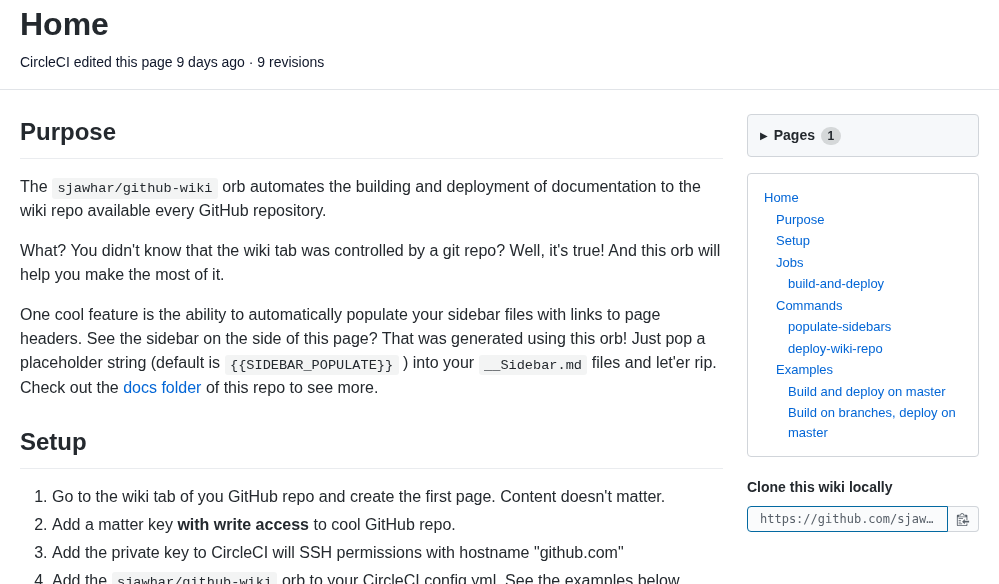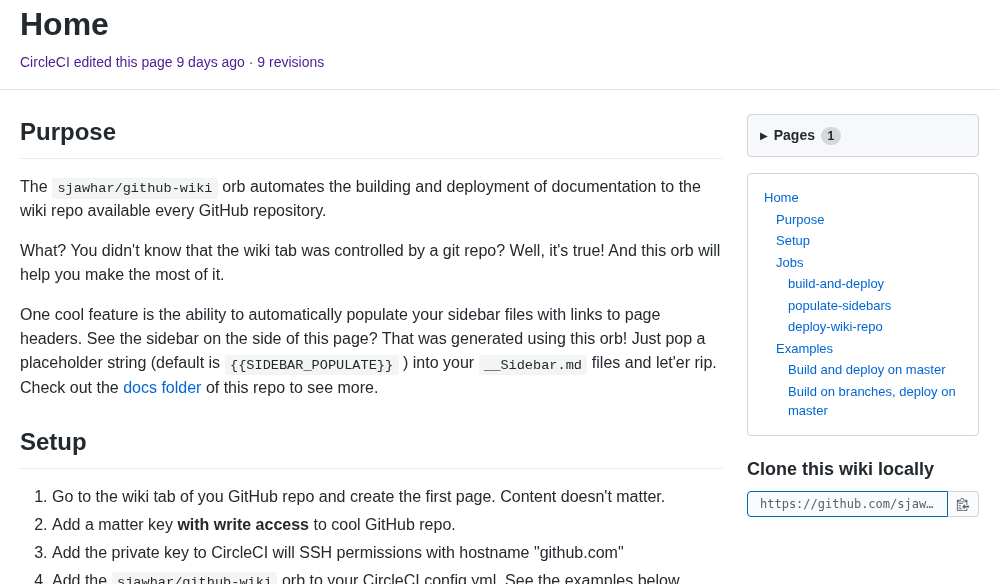--- a/index.html
+++ b/index.html
@@ -8,21 +8,21 @@
   color: #24292e;
   background: #fff;
   font-size: 16px;
   line-height: 1.5;
 }
 .container { display: flex; padding: 0 20px; gap: 24px; }
 .main { flex: 1; min-width: 0; }
 .sidebar { width: 232px; flex-shrink: 0; padding-top: 0; }
 .header { padding: 0 20px 16px 20px; border-bottom: 1px solid #e1e4e8; margin-bottom: 24px; }
 .title { font-size: 32px; font-weight: 600; margin-bottom: 4px; color: #24292e; }
-.subtitle { color: #4c1d95; font-size: 14px; }
+.subtitle { color: #0f172a; font-size: 14px; }
 h2 { font-size: 24px; font-weight: 600; border-bottom: 1px solid #eaecef; padding-bottom: 8px; margin-top: 24px; margin-bottom: 16px; }
 h2:first-of-type { margin-top: 0; }
 p { margin-bottom: 16px; }
 code {
   font-family: Liberation Mono, monospace;
   font-size: 85%;
   background: rgba(27,31,35,0.05);
   border-radius: 3px;
   padding: 0.2em 0.4em;
 }
@@ -63,21 +63,21 @@
   padding: 12px 16px;
   margin-bottom: 20px;
   font-size: 13px;
 }
 .toc-box ul { list-style: none; }
 .toc-box li { margin: 2px 0; }
 .toc-l1 { padding-left: 0; }
 .toc-l2 { padding-left: 12px; }
 .toc-l3 { padding-left: 24px; }
 
-.clone-title { font-size: 18px; font-weight: 600; margin-bottom: 8px; }
+.clone-title { font-size: 14px; font-weight: 600; margin-bottom: 8px; }
 .clone-row { display: flex; }
 .clone-input {
   flex: 1;
   min-width: 0;
   font-family: "SFMono-Regular", Consolas, monospace;
   font-size: 12px;
   color: #586069;
   background: #fafbfc;
   border: 1px solid #0369a1;
   border-radius: 4px 0 0 4px;
@@ -138,20 +138,21 @@
       <span class="counter">1</span>
     </div>
 
     <div class="toc-box">
       <ul>
         <li class="toc-l1"><a href="#">Home</a></li>
         <li class="toc-l2"><a href="#">Purpose</a></li>
         <li class="toc-l2"><a href="#">Setup</a></li>
         <li class="toc-l2"><a href="#">Jobs</a></li>
         <li class="toc-l3"><a href="#">build-and-deploy</a></li>
+        <li class="toc-l2"><a href="#">Commands</a></li>
         <li class="toc-l3"><a href="#">populate-sidebars</a></li>
         <li class="toc-l3"><a href="#">deploy-wiki-repo</a></li>
         <li class="toc-l2"><a href="#">Examples</a></li>
         <li class="toc-l3"><a href="#">Build and deploy on master</a></li>
         <li class="toc-l3"><a href="#">Build on branches, deploy on master</a></li>
       </ul>
     </div>
 
     <div class="clone-title">Clone this wiki locally</div>
     <div class="clone-row">

